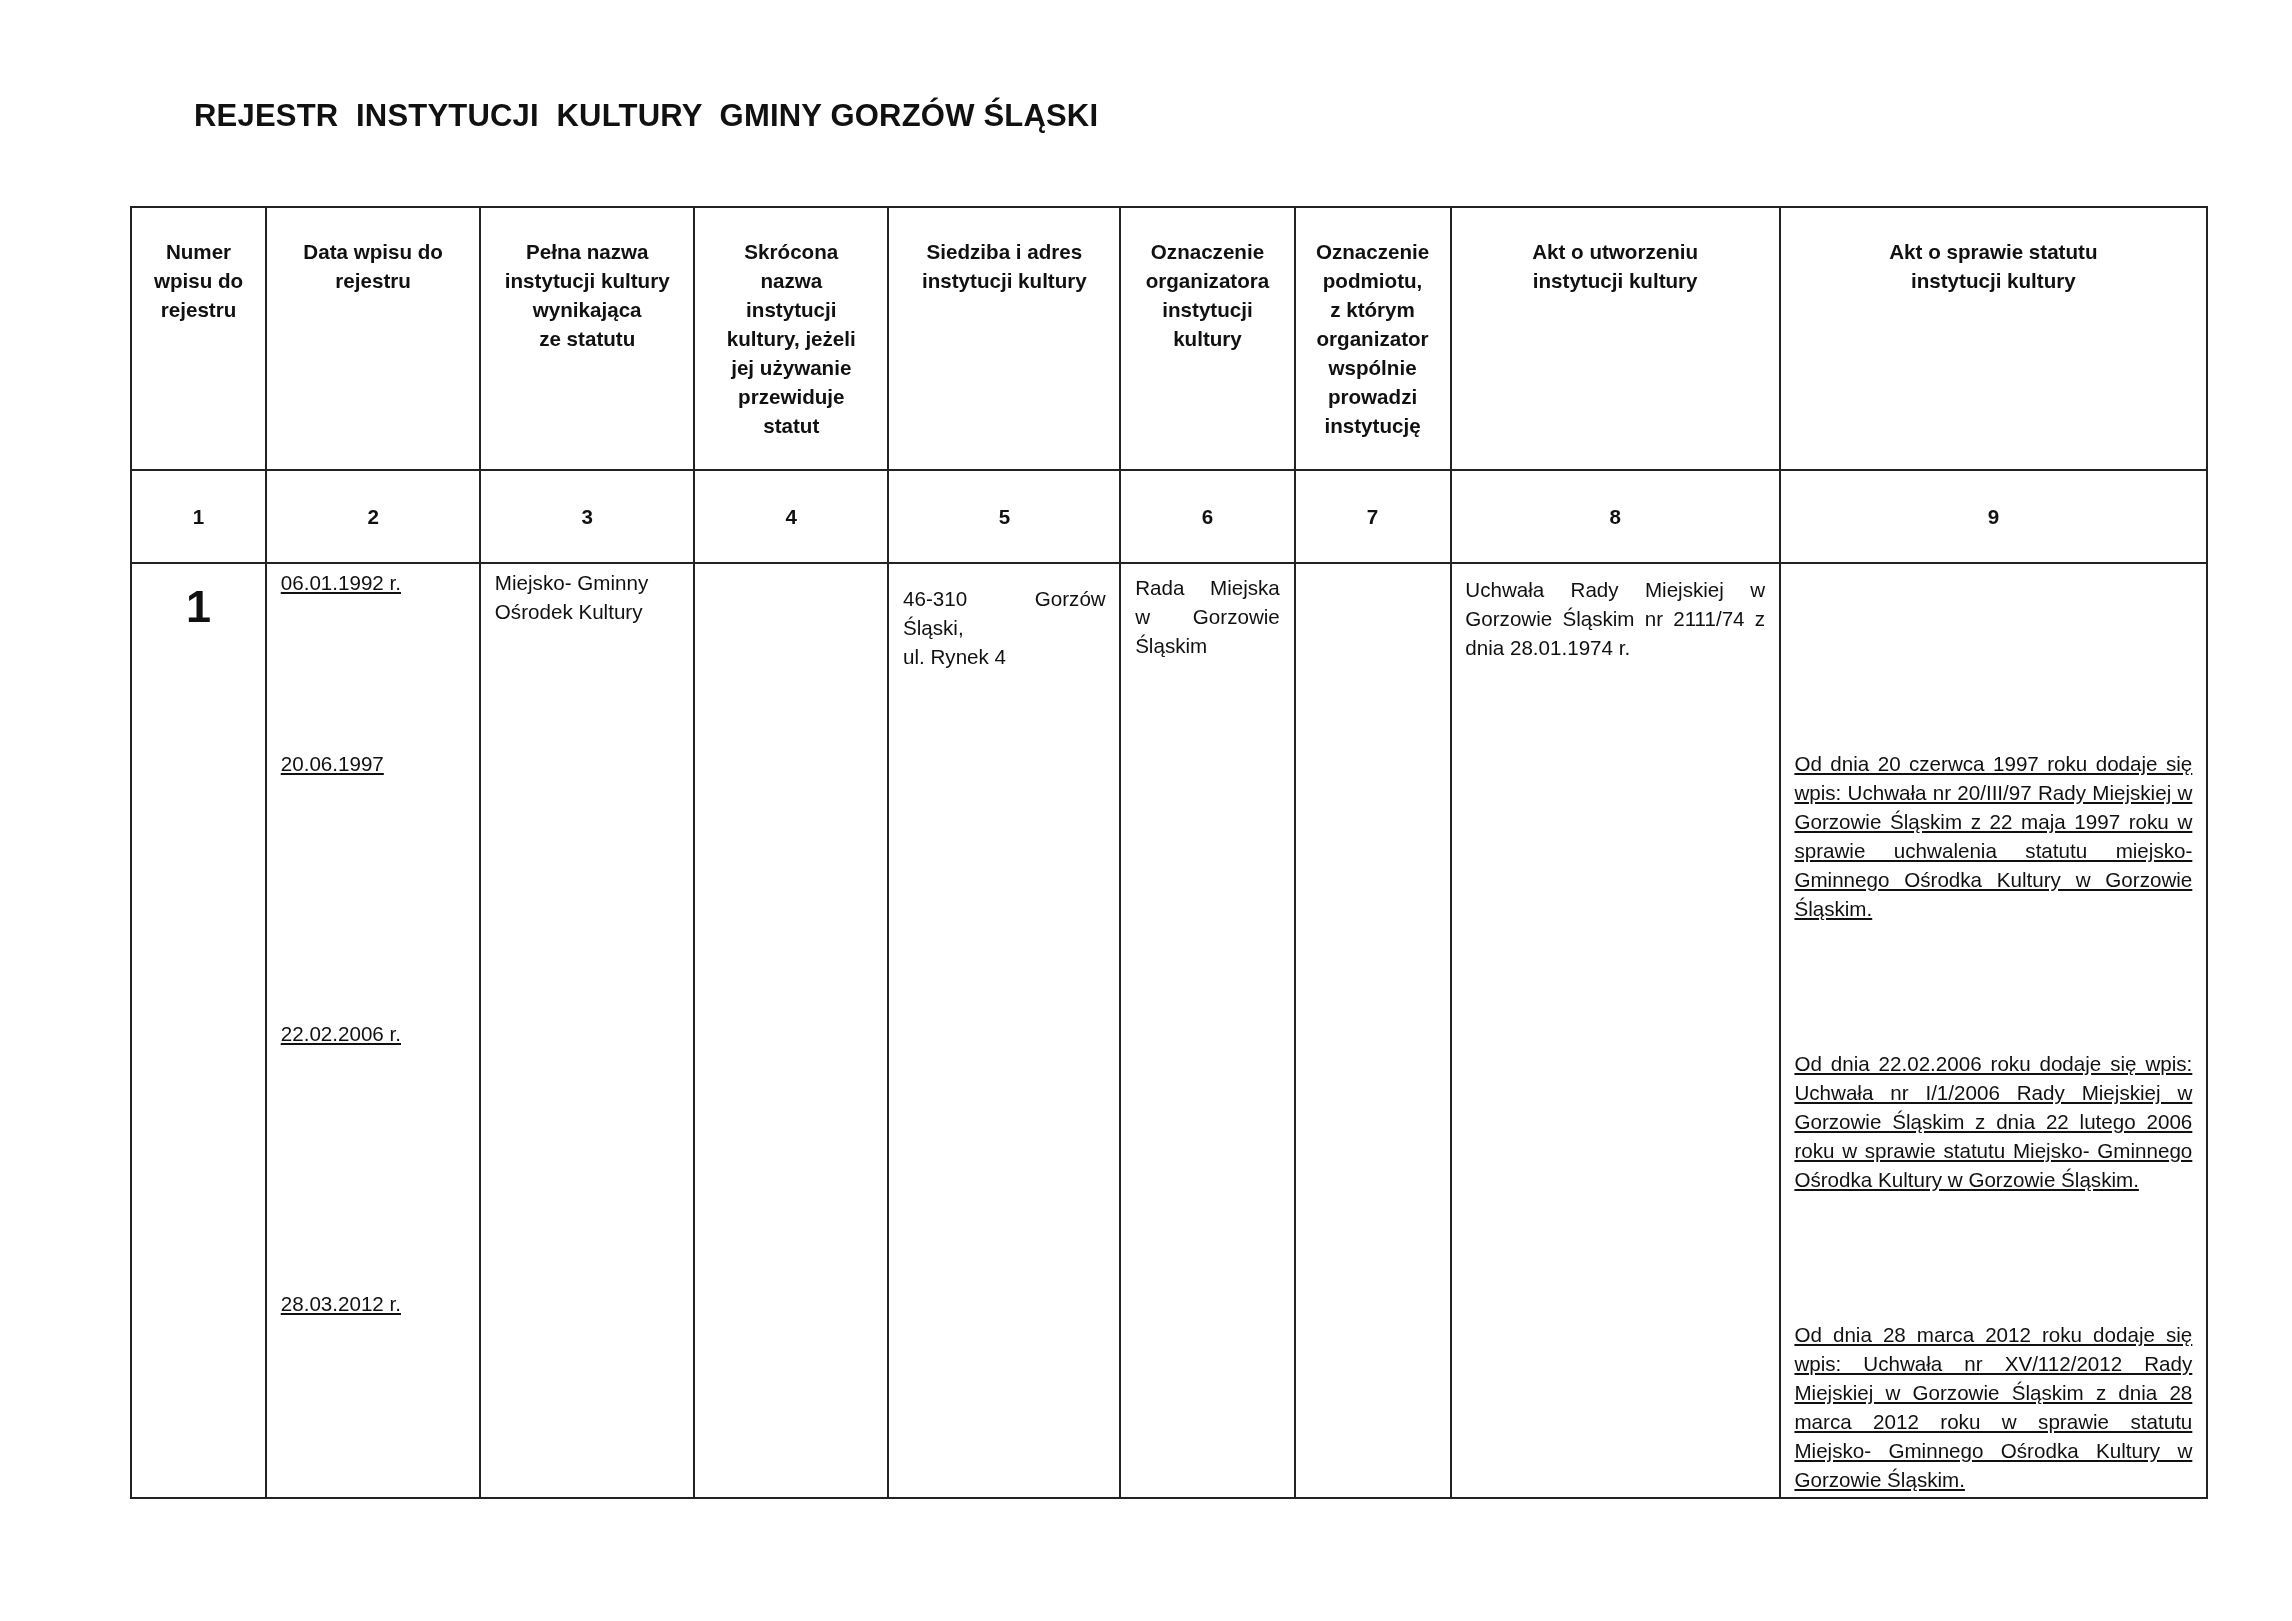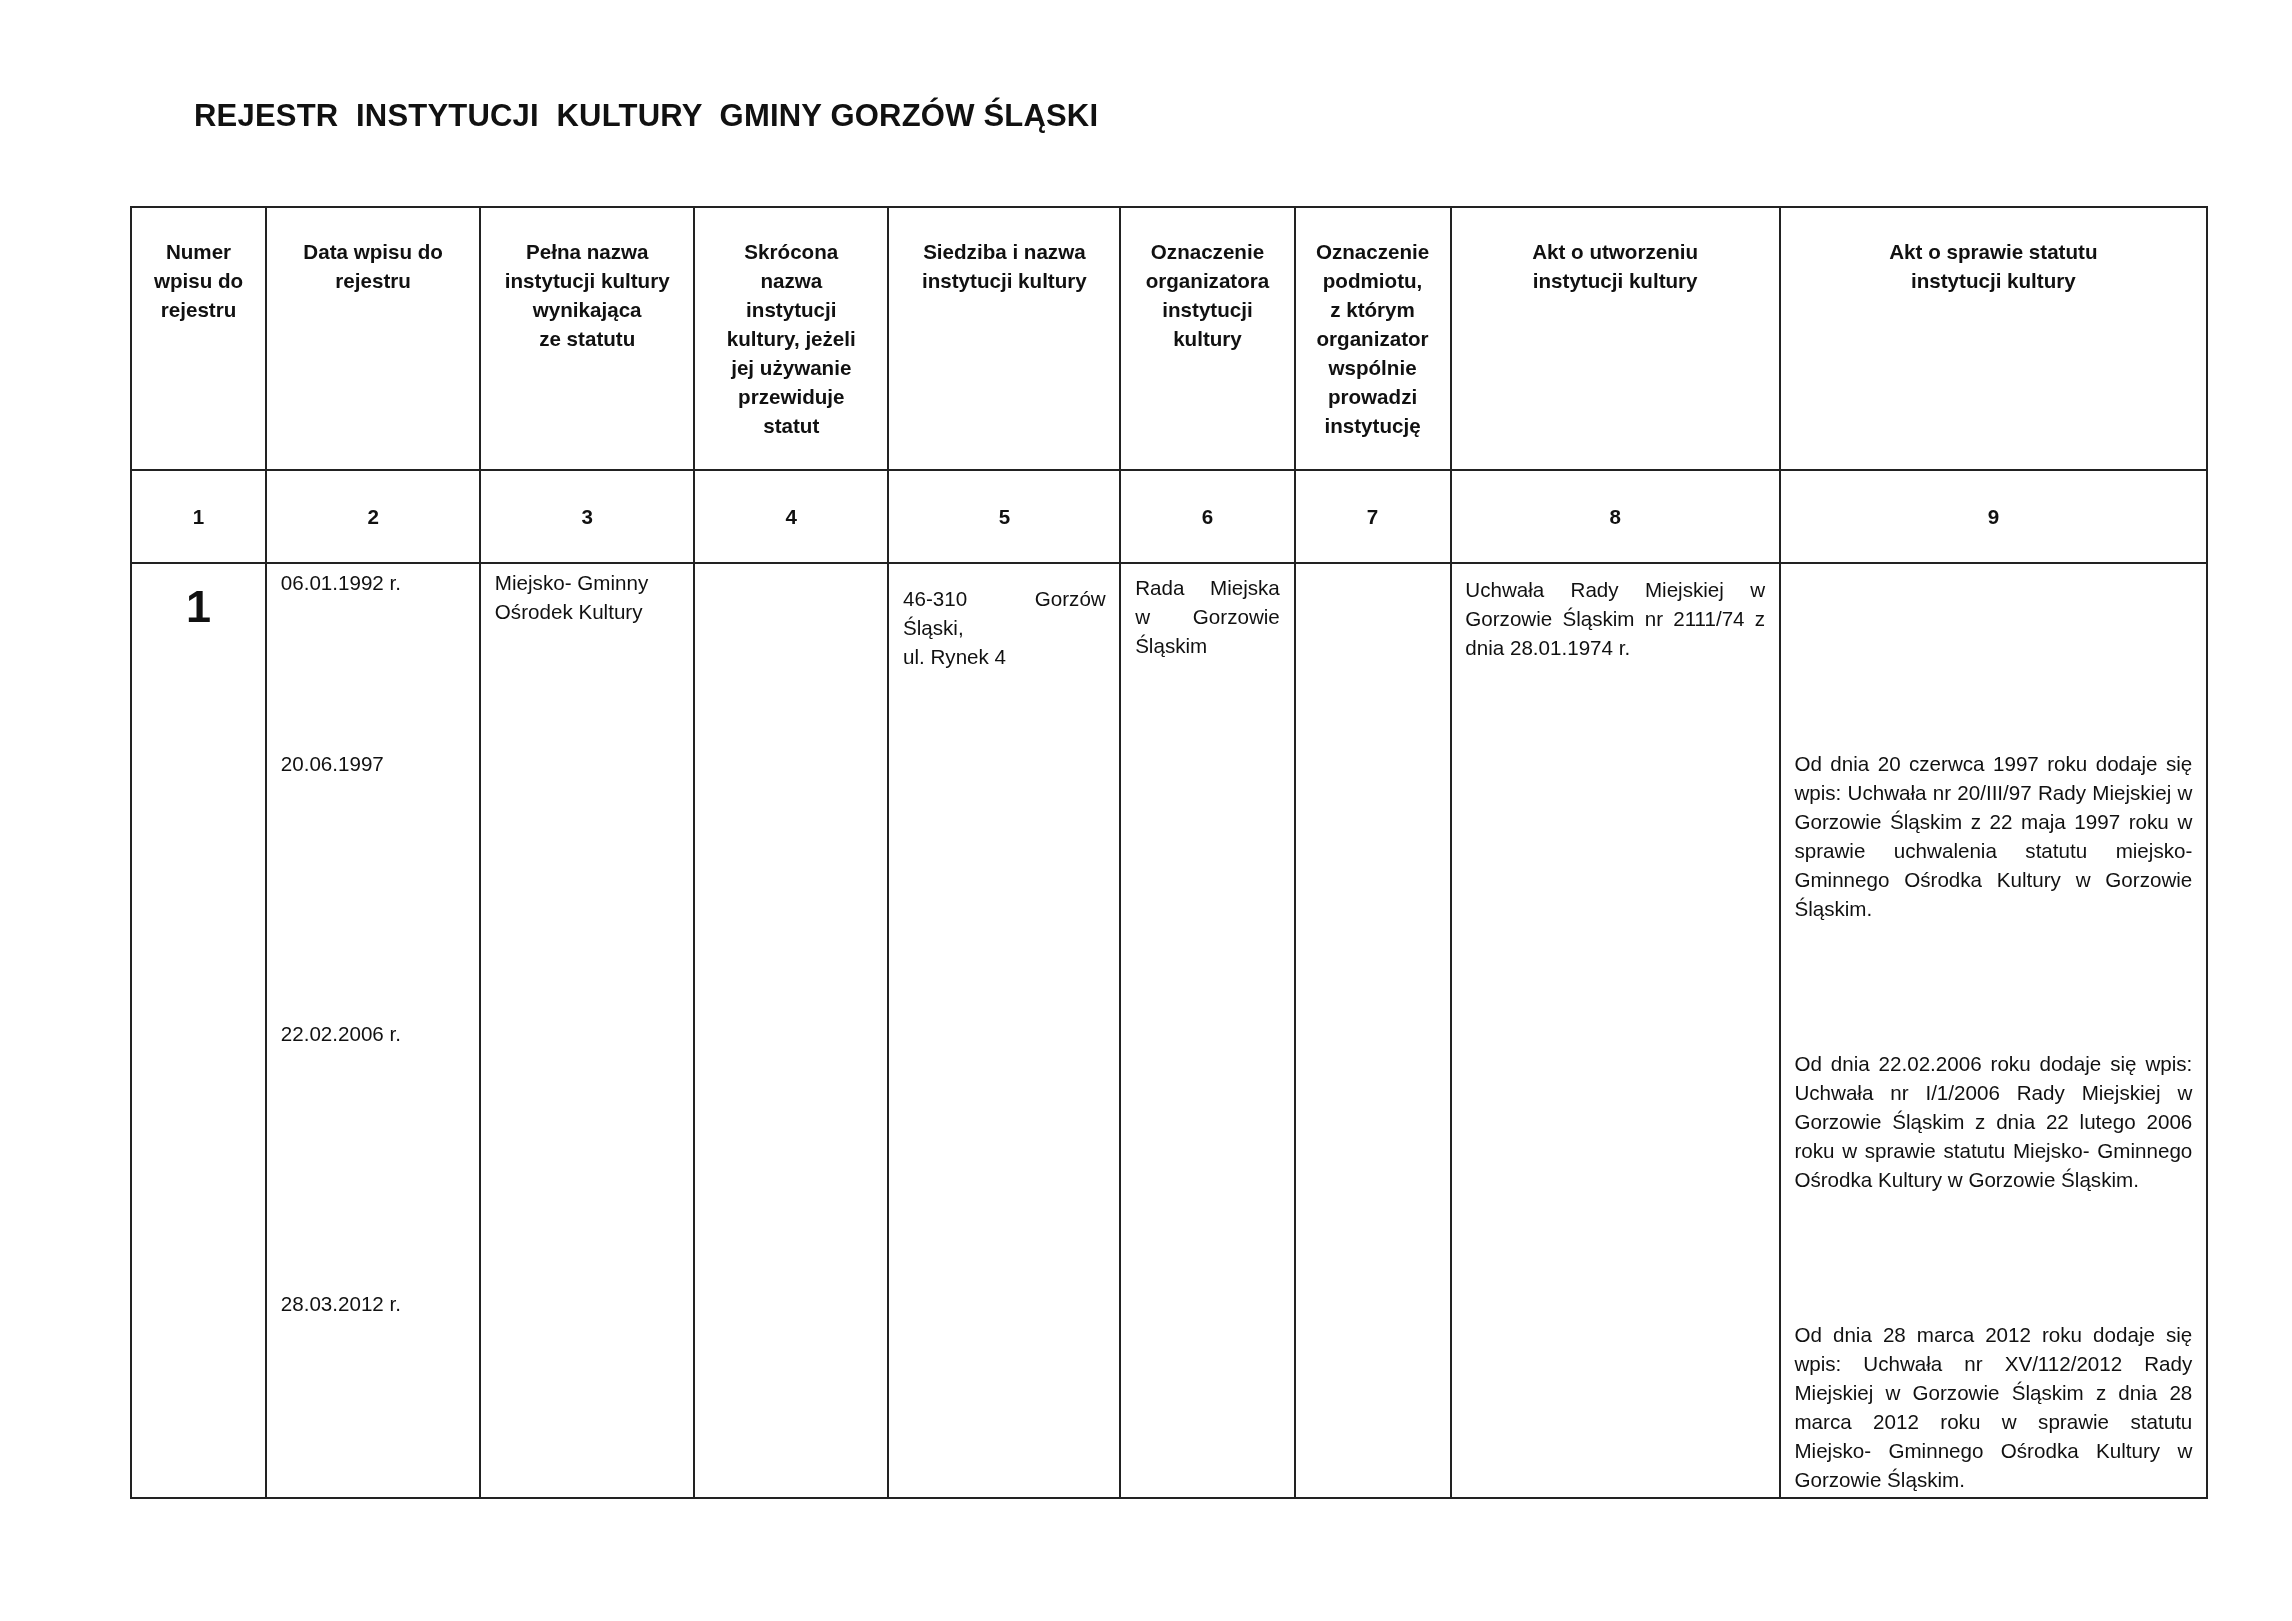--- a/index.html
+++ b/index.html
@@ -28,21 +28,21 @@
       padding: 29px 5.9px 0 5.9px; box-sizing: border-box;
     }
     table.reg th span { display: block; white-space: pre-line; }
     tr.nums td {
       height: 91px; text-align: center; vertical-align: middle;
       font-weight: bold; font-size: 20.6px;
     }
     tr.body td { height: 933px; position: relative; }
     .cell-text { padding: 0 13.7px; text-align: justify; text-align-last: left; white-space: pre-line; }
     .reg-no { font-size: 45px; font-weight: bold; text-align: center; padding-top: 17.6px; line-height: 49px; }
-    .abs { position: absolute; left: 13.7px; right: 13.7px; }
+    .abs { position: absolute; left: 13.7px; right: 13.7px; text-decoration: underline; }
     .entry { text-align: justify; text-align-last: left; }
   </style>
 </head>
 <body>
 
 <div class="title">REJESTR  INSTYTUCJI  KULTURY  GMINY GORZÓW ŚLĄSKI</div>
 
 <table class="reg">
   <colgroup>
     <col style="width:135px">
@@ -75,21 +75,21 @@
     <th>
           <span>Skrócona
 nazwa
 instytucji
 kultury, jeżeli
 jej używanie
 przewiduje
 statut</span>
         </th>
     <th>
-          <span>Siedziba i nazwa
+          <span>Siedziba i adres
 instytucji kultury</span>
         </th>
     <th>
           <span>Oznaczenie
 organizatora
 instytucji
 kultury</span>
         </th>
     <th>
           <span>Oznaczenie

